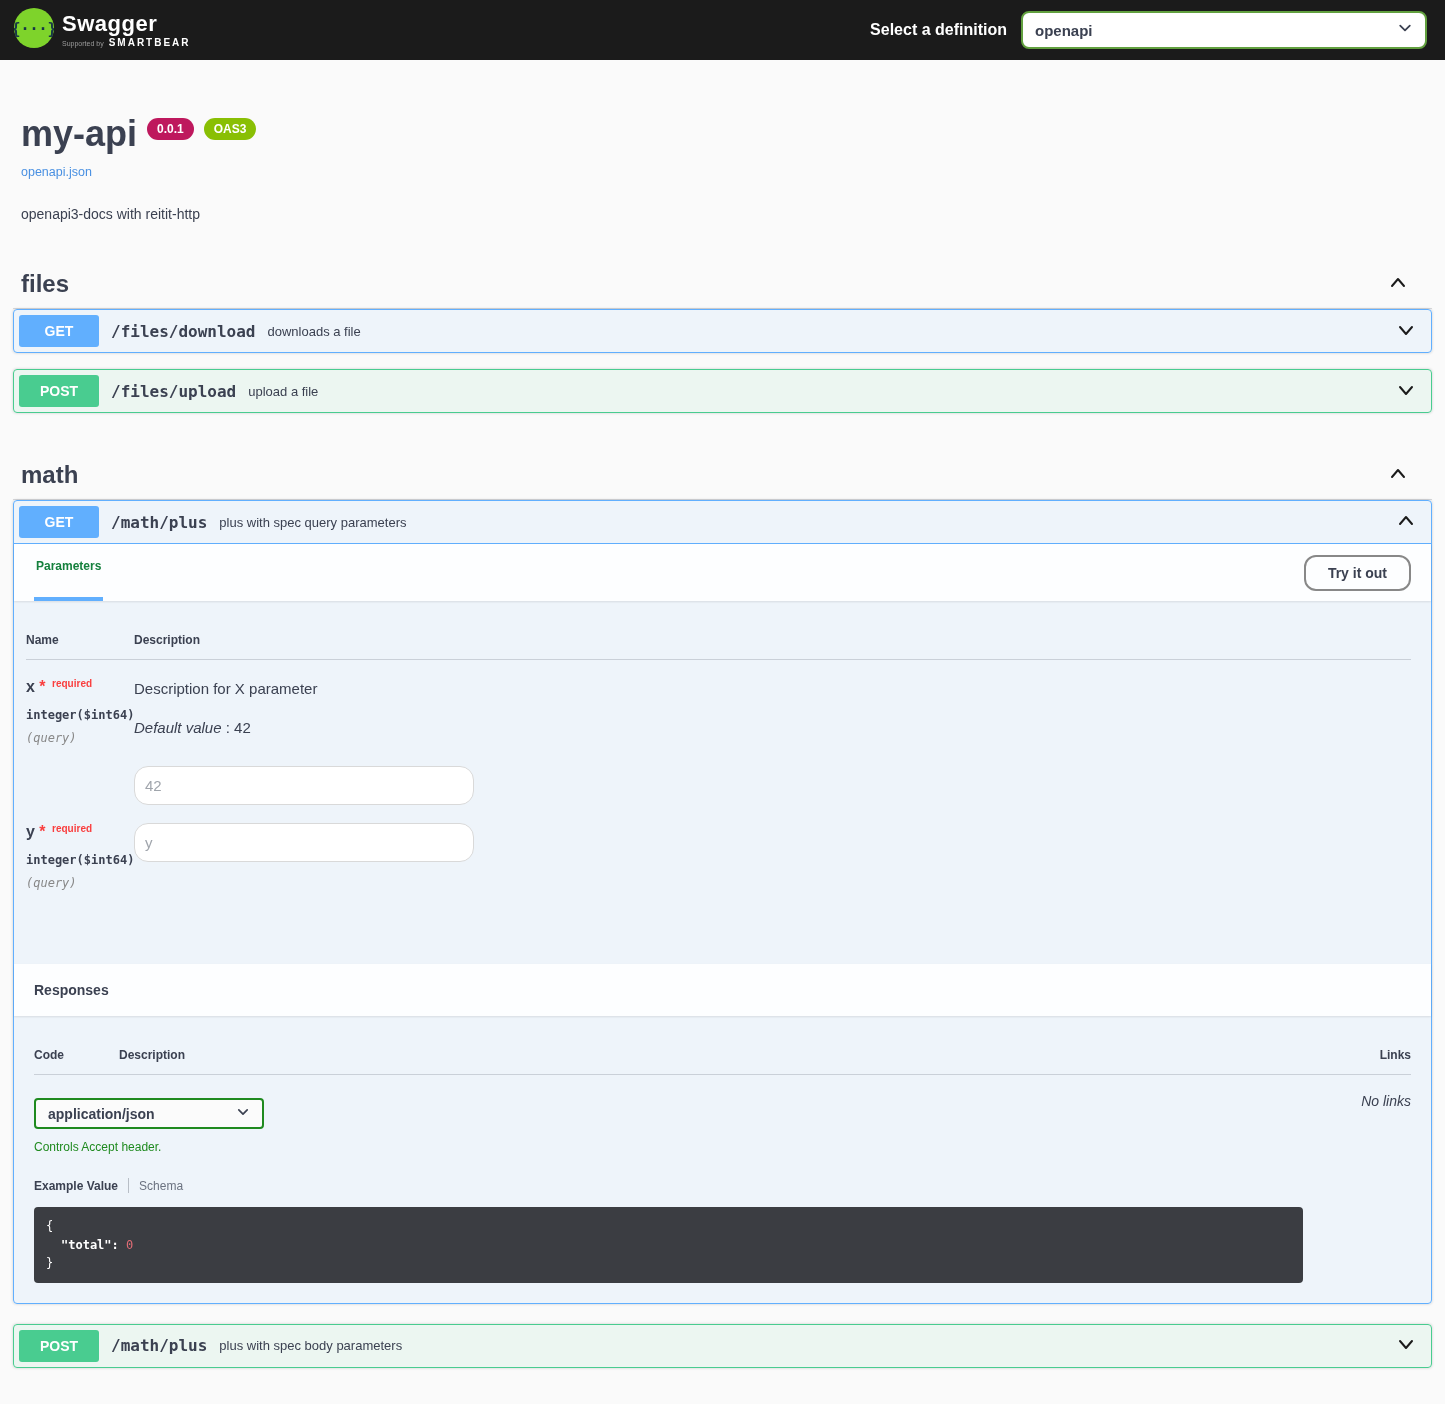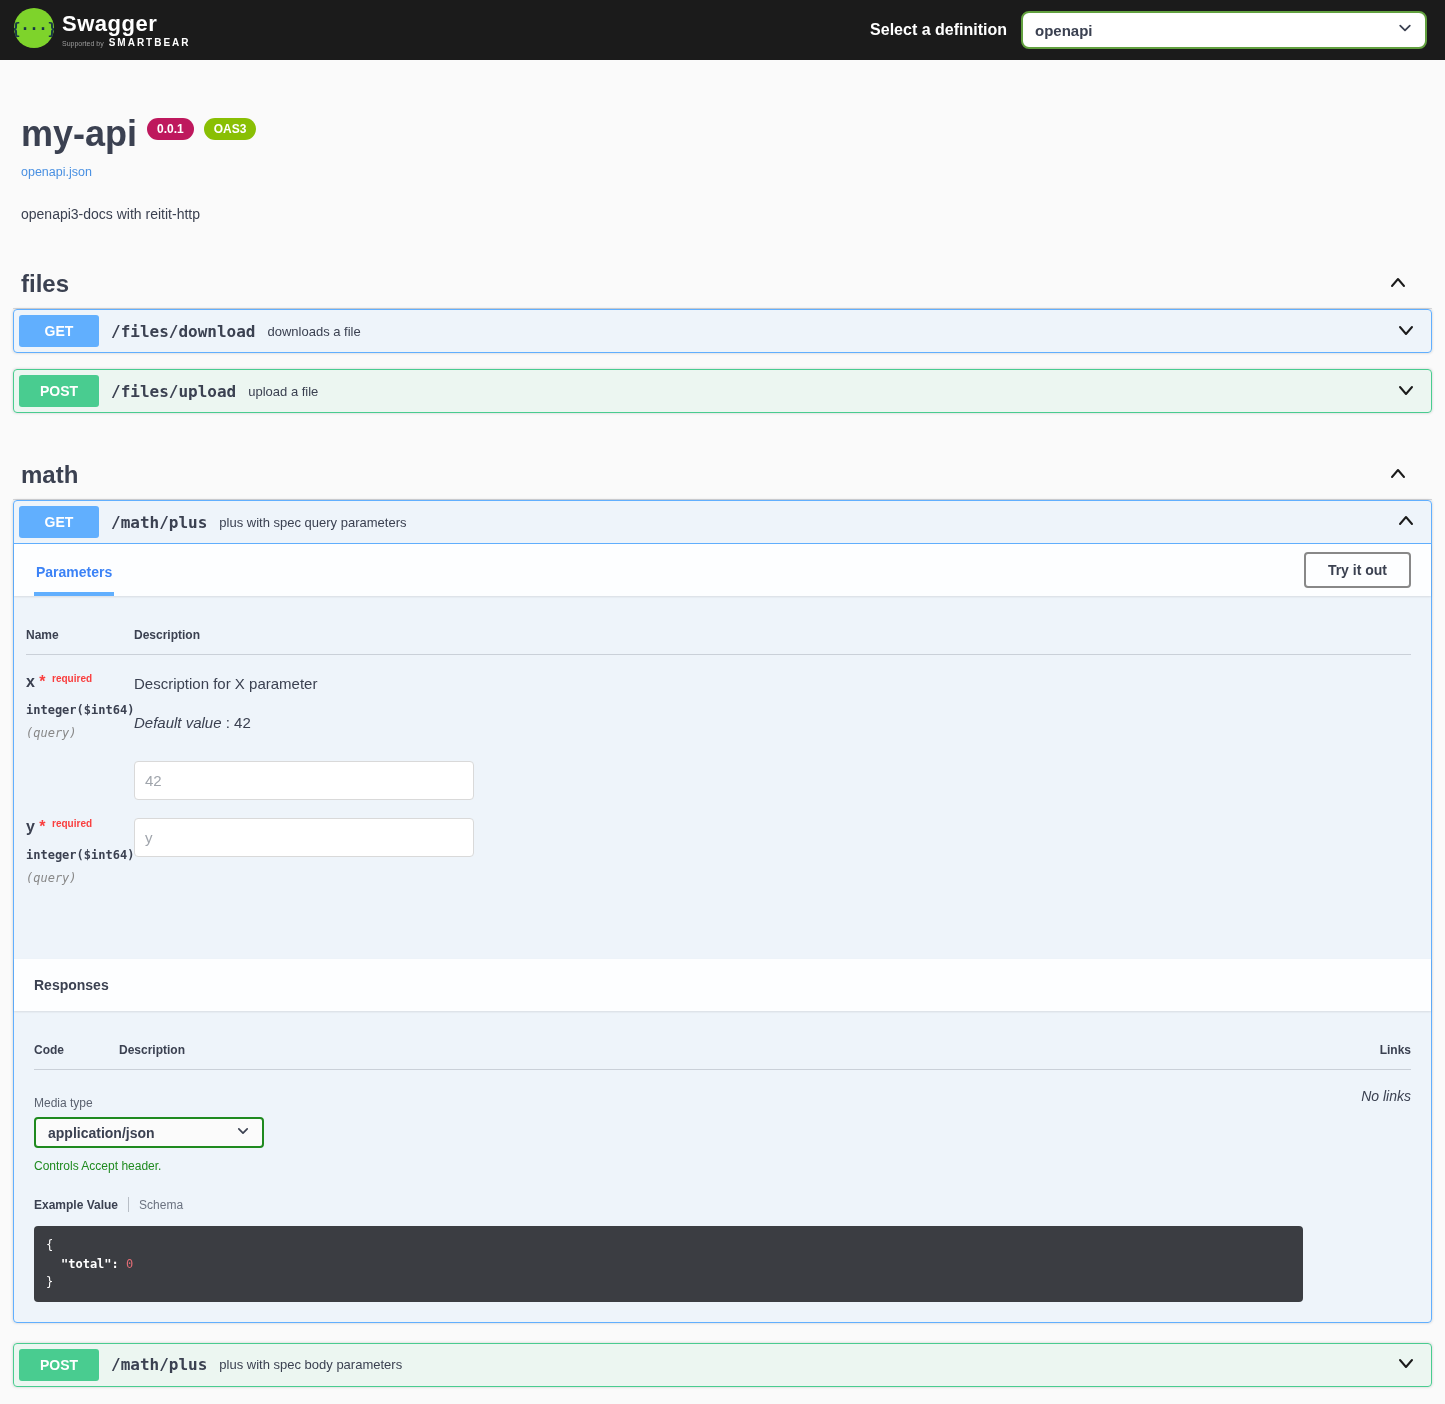--- a/index.html
+++ b/index.html
@@ -65,25 +65,25 @@
   .op-path { font-family: "DejaVu Sans Mono", "Liberation Mono", monospace; font-size: 16px; font-weight: 600; color: #3b4151; margin-left: 12px; }
   .op-summary-text { font-size: 13px; color: #3b4151; margin-left: 12px; }
   .op-chev { margin-left: auto; padding: 0 10px; display: flex; align-items: center; background: none; border: none; cursor: pointer; }
 
   
   .opblock-section-header {
     display: flex; align-items: center; min-height: 52px; padding: 0 20px;
     background: rgba(255,255,255,.85); box-shadow: 0 1px 2px rgba(0,0,0,.1);
   }
   .tab-item {
-    align-self: flex-end; font-size: 14px; font-weight: bold; color: #3b82f6;
-    padding: 15px 2px 12px 2px; border-bottom: 4px solid #61affe; cursor: pointer;
+    align-self: flex-end; font-size: 12px; font-weight: bold; color: #15803d;
+    padding: 15px 2px 24px 2px; border-bottom: 4px solid #61affe; cursor: pointer;
   }
   .try-out-btn {
-    margin-left: auto; background: transparent; border: 2px solid #888; border-radius: 4px;
+    margin-left: auto; background: transparent; border: 2px solid #888; border-radius: 12px;
     padding: 8px 22px; font-size: 14px; font-weight: bold; color: #3b4151; cursor: pointer;
     font-family: "Liberation Sans", "DejaVu Sans", sans-serif;
   }
   .section-title { font-size: 14px; font-weight: bold; color: #3b4151; }
 
   .parameters-container { padding: 20px 20px 74px 12px; }
   .table-head { display: flex; border-bottom: 1px solid rgba(59,65,81,.2); padding-bottom: 12px; margin-top: 12px; }
   .th { font-size: 12px; font-weight: bold; color: #3b4151; }
   .col-name { width: 108px; flex-shrink: 0; }
   .col-desc { flex: 1; }
@@ -94,21 +94,21 @@
   .param-star { color: #f93e3e; font-weight: bold; }
   .param-required { font-size: 10px; color: #f93e3e; vertical-align: top; padding-left: 2px; }
   .param-type { font-family: "DejaVu Sans Mono", "Liberation Mono", monospace; font-size: 12px; font-weight: bold; color: #3b4151; margin-top: 12px; }
   .param-in { font-family: "DejaVu Sans Mono", "Liberation Mono", monospace; font-size: 12px; font-style: italic; color: #888; margin-top: 9px; }
   .param-desc-cell { flex: 1; }
   .param-description { font-size: 15px; color: #3b4151; margin-top: 2px; }
   .param-default { font-size: 15px; color: #3b4151; margin-top: 22px; }
   .param-default i { font-style: italic; }
   .param-input {
     display: block; width: 340px; padding: 10px 10px; margin-top: 30px;
-    border: 1px solid #d9d9d9; border-radius: 4px; background: #fff;
+    border: 1px solid #d9d9d9; border-radius: 14px; background: #fff;
     font-size: 15px; color: #3b4151; font-family: "Liberation Sans", "DejaVu Sans", sans-serif;
   }
   .param-input::placeholder { color: #a0a5ac; }
   .param-row.compact .param-input { margin-top: 0; }
 
   .responses-container { padding: 20px 20px 20px 20px; }
   .resp-head { display: flex; border-bottom: 1px solid rgba(59,65,81,.2); padding-bottom: 12px; margin-top: 12px; }
   .col-code { width: 85px; flex-shrink: 0; }
   .col-links { width: 92px; flex-shrink: 0; text-align: right; }
   .resp-row { display: flex; padding-top: 16px; }
@@ -306,21 +306,20 @@
 
         <div class="responses-container">
           <div class="resp-head">
             <span class="th col-code">Code</span>
             <span class="th col-desc">Description</span>
             <span class="th col-links">Links</span>
           </div>
 
           <div class="resp-row">
             <div class="resp-desc">
-              <div class="media-type-label">Media type</div>
               <div class="media-select">
                 <span class="value">application/json</span>
                 <span>
                   <svg width="14" height="14" viewBox="0 0 20 20">
                       <path d="M4 7 L10 13 L16 7" fill="none" stroke="#3b4151" stroke-width="2.4" stroke-linecap="round" stroke-linejoin="round"></path>
                     </svg>
                 </span>
               </div>
               <div class="accept-note">Controls Accept header.</div>
 

